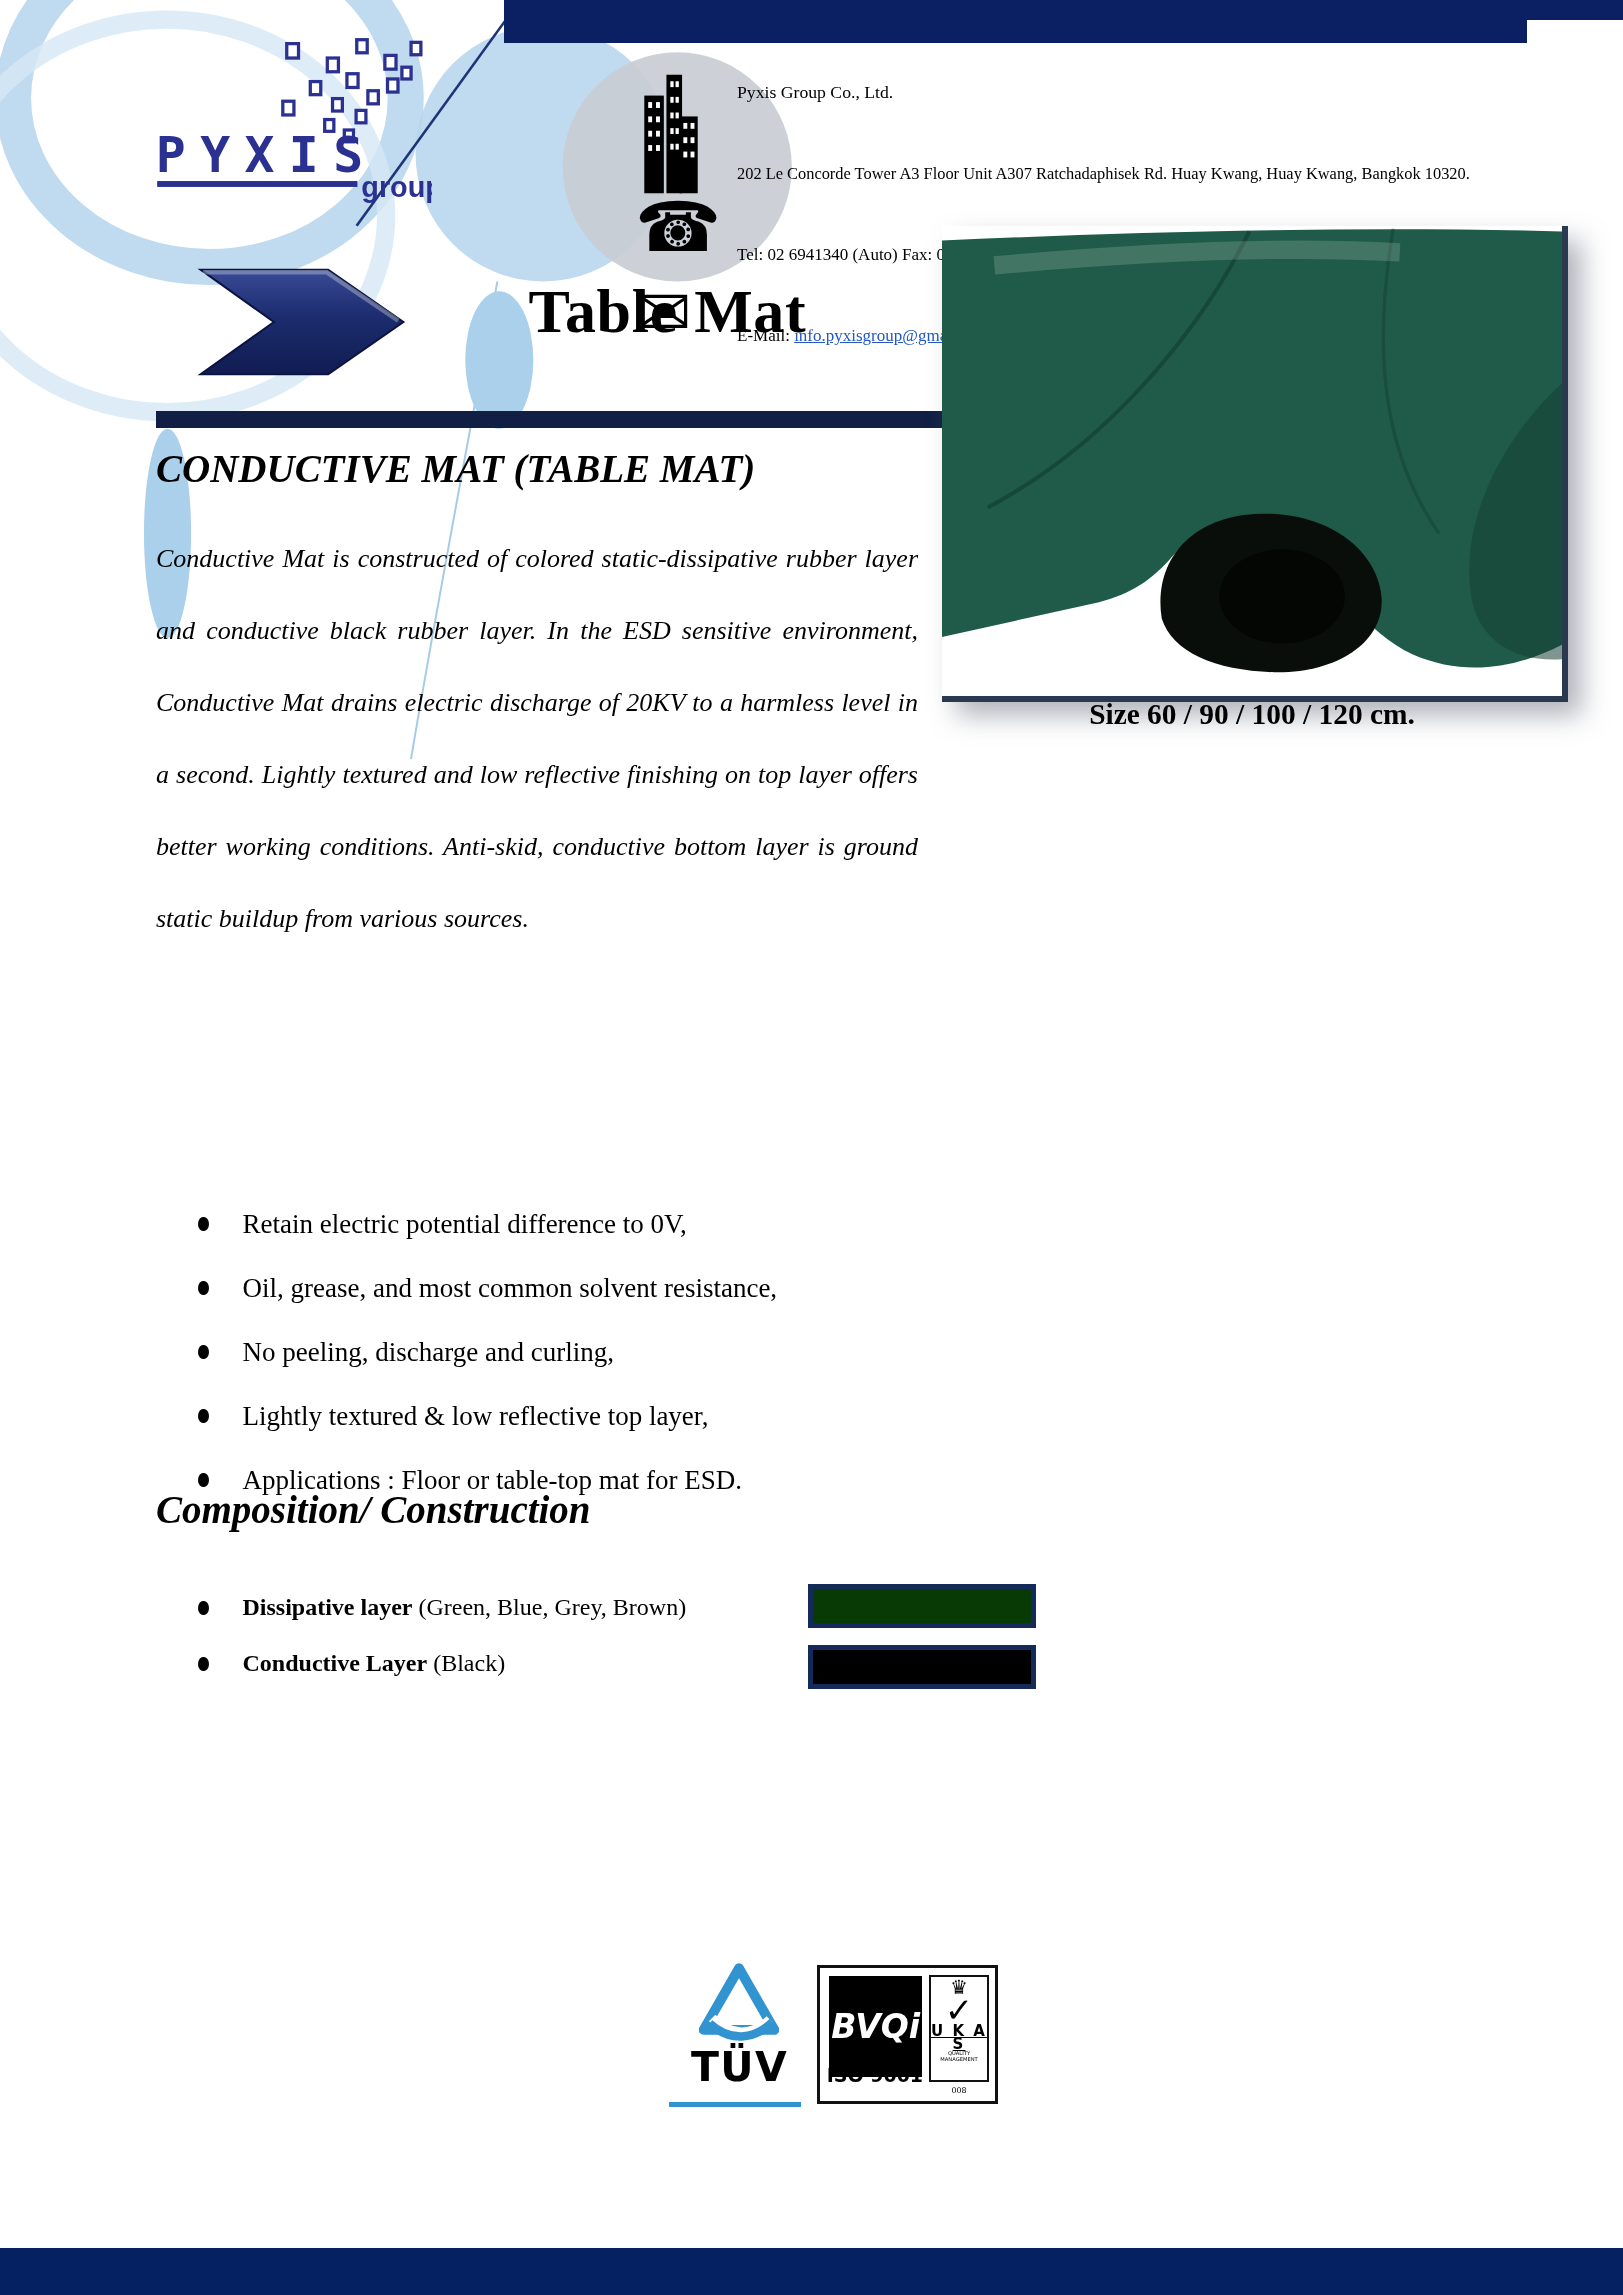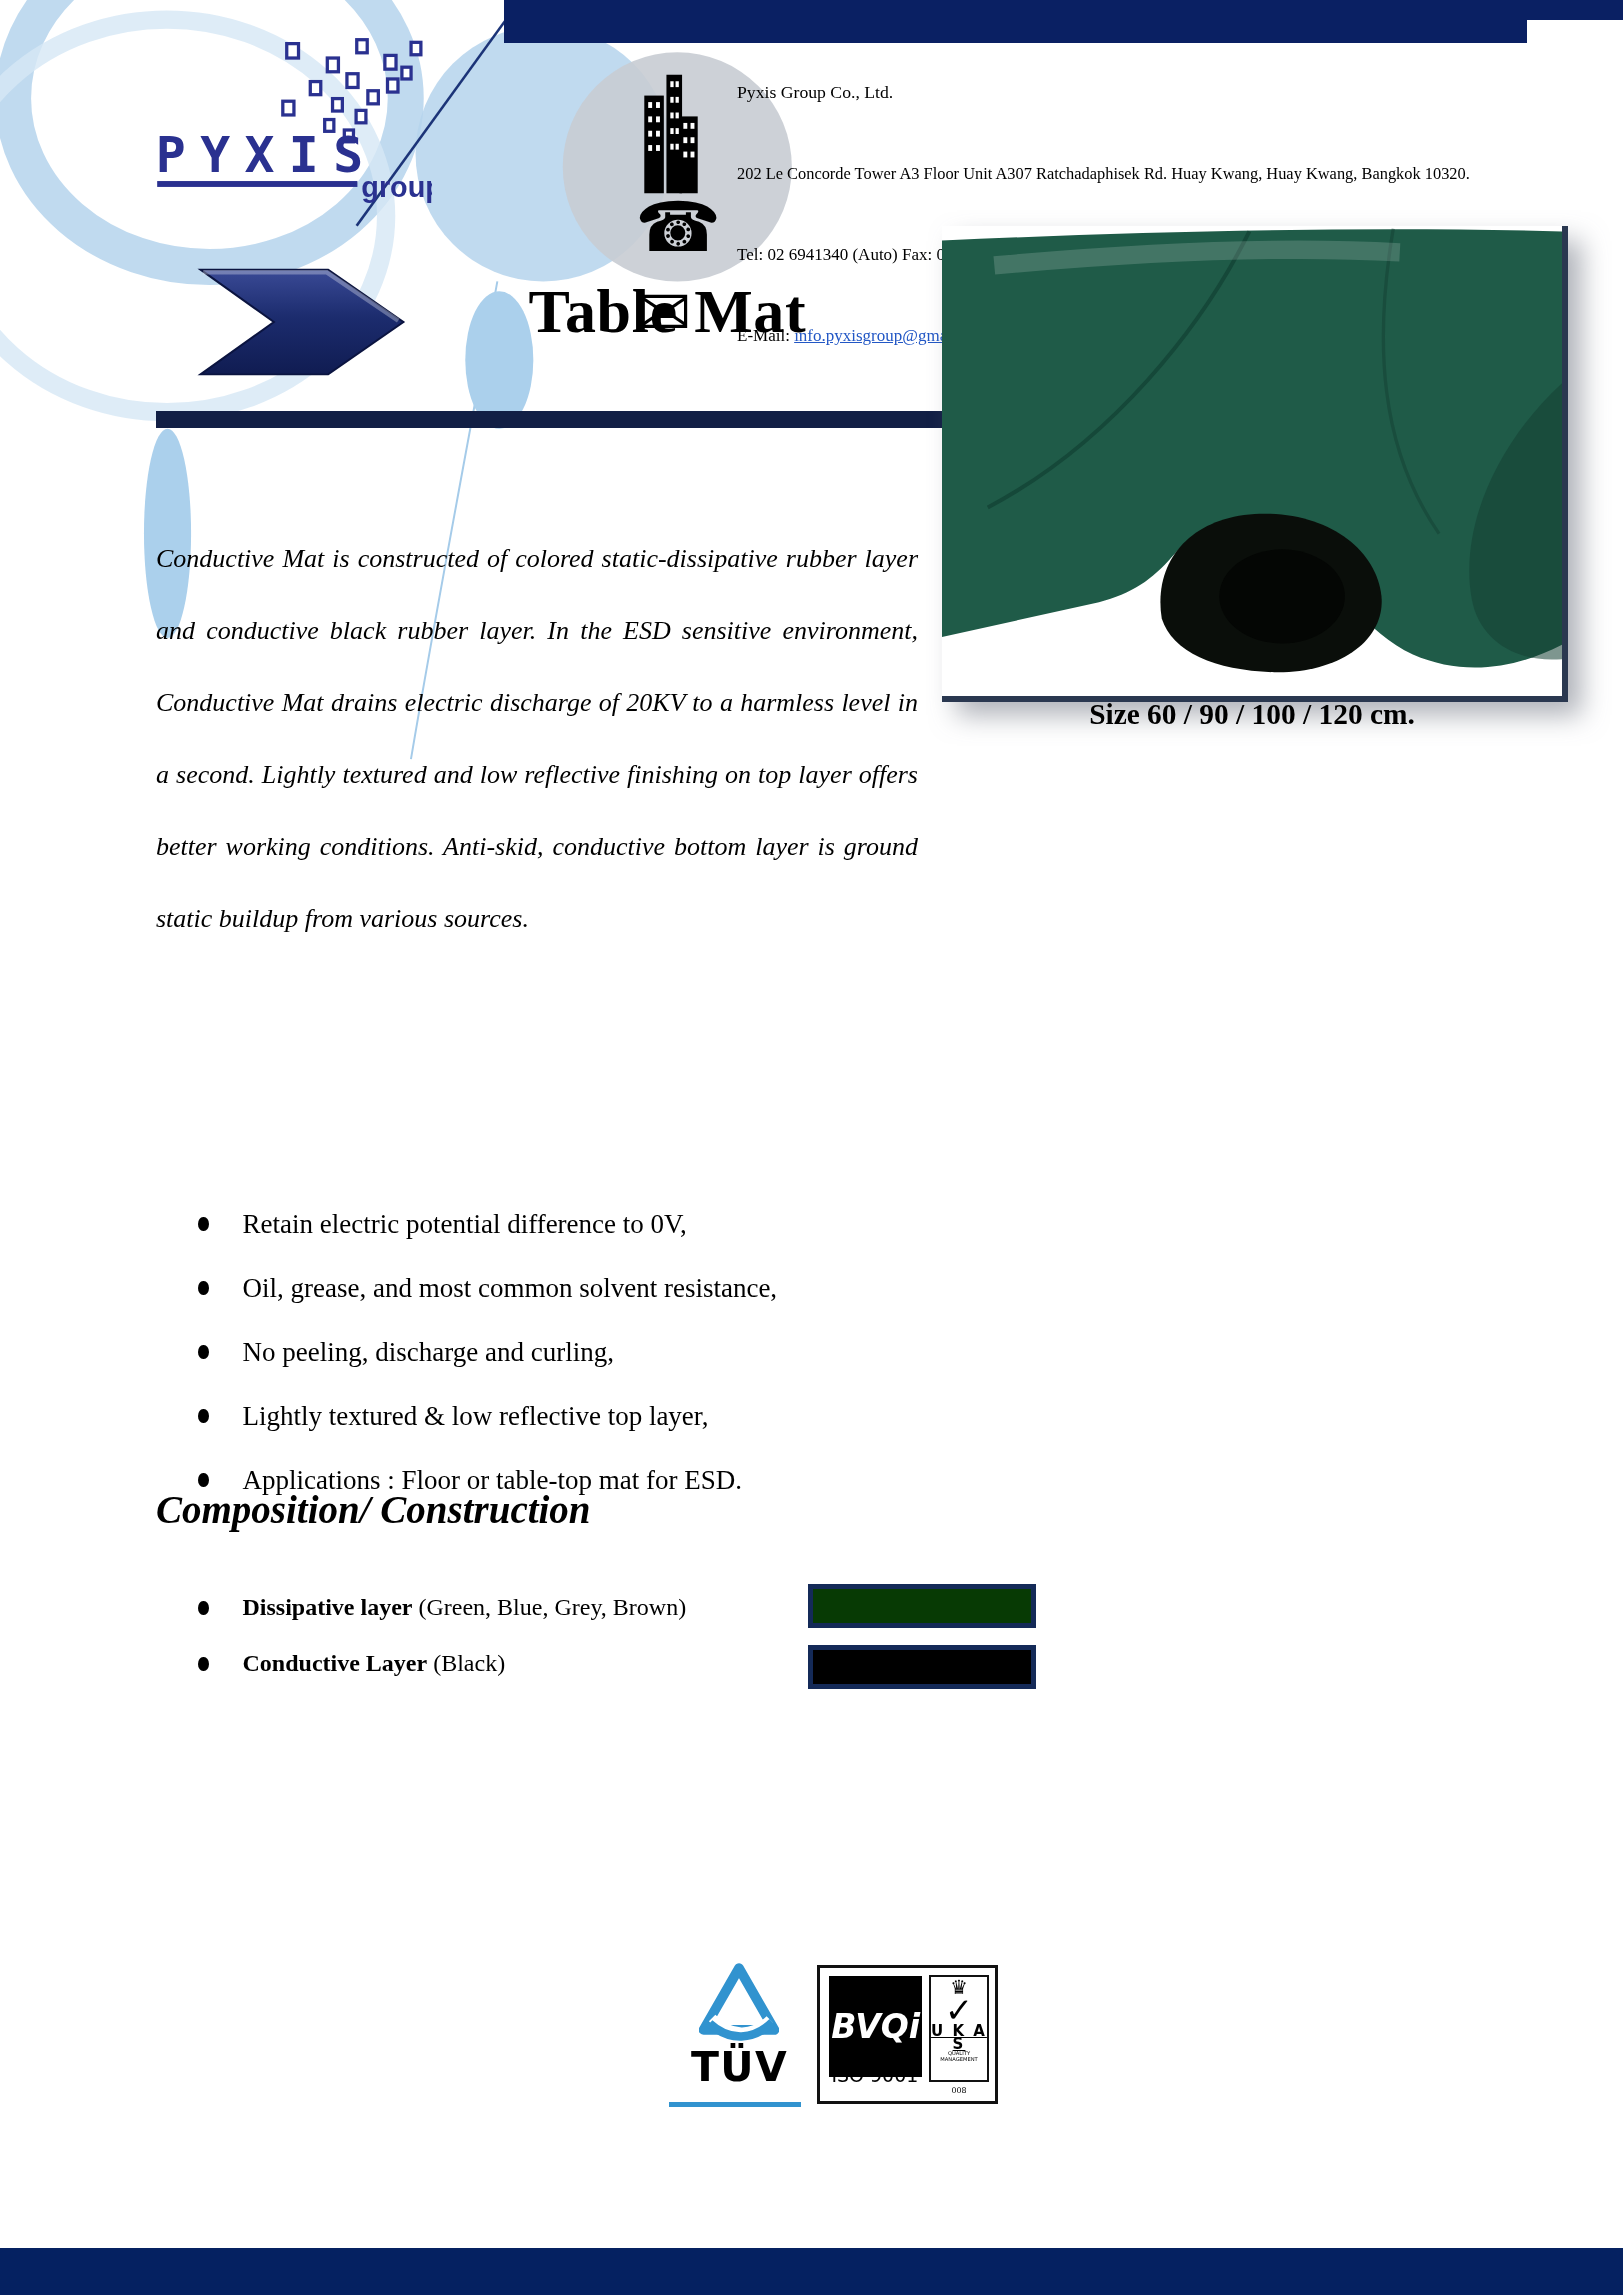--- a/index.html
+++ b/index.html
@@ -59,21 +59,21 @@
   
   .tuv-svg{left:699px;top:1963px;width:80px;height:80px;}
   .tuv-label{left:674px;top:2043px;width:131px;text-align:center;font-family:"DejaVu Sans",sans-serif;
              font-weight:bold;font-size:41px;letter-spacing:1.3px;}
   .tuv-underline{left:669px;top:2102px;width:132px;height:4.6px;background:#3193cf;}
   .bvqi-box{left:817px;top:1965px;width:181px;height:139px;border:3.3px solid #111;box-sizing:border-box;background:#fff;}
   .bvqi-black{position:absolute;left:9.2px;top:7.9px;width:93px;height:101px;background:#000;color:#fff;
               display:flex;align-items:center;justify-content:center;
               font-family:"DejaVu Sans",sans-serif;font-weight:bold;font-style:italic;font-size:33px;}
   .iso-label{position:absolute;left:3.9px;top:96px;width:102px;text-align:center;
-             font-family:"DejaVu Sans",sans-serif;font-weight:normal;font-size:19px;}
+             font-family:"DejaVu Sans",sans-serif;font-weight:bold;font-size:19px;}
   .ukas-panel{position:absolute;left:109px;top:6.5px;width:60px;height:107px;border:2px solid #111;
               box-sizing:border-box;text-align:center;font-family:"DejaVu Sans",sans-serif;overflow:hidden;}
   .crown{font-size:19.6px;line-height:21px;}
   .check{font-size:34px;font-weight:bold;line-height:30px;margin-top:-2.6px;}
   .ukas{font-size:15px;font-weight:bold;letter-spacing:2px;line-height:13px;text-decoration:underline;}
   .ukas-sub{font-size:5.2px;line-height:5.9px;}
   .ukas-num{position:absolute;left:109px;top:118px;width:60px;text-align:center;font-size:7.9px;
             font-family:"DejaVu Sans",sans-serif;}
 </style>
 </head>
@@ -182,20 +182,21 @@
       <path d="M690,4 C660,180 670,340 760,470" stroke="#123c30" stroke-width="5" fill="none" opacity="0.45"></path>
       <path d="M80,60 C300,40 520,30 700,40" stroke="rgba(255,255,255,0.16)" stroke-width="28" fill="none"></path>
       <path d="M0,632 L250,576 L196,718 L0,718 Z" fill="#ffffff"></path>
       <path d="M336,600 C322,512 380,446 478,440 C586,434 664,492 672,566
                C678,634 606,684 508,682 C420,680 352,652 336,600 Z" fill="#0a0e0a"></path>
       <ellipse cx="520" cy="566" rx="96" ry="72" fill="#040604"></ellipse>
     </svg>
   </div>
   <div class="abs caption">Size 60 / 90 / 100 / 120 cm.</div>
 
+  <div class="abs h-conductive">CONDUCTIVE MAT (TABLE MAT)</div>
   <div class="abs para">Conductive Mat is constructed of colored static-dissipative rubber layer and conductive black rubber layer. In the ESD sensitive environment, Conductive Mat drains electric discharge of 20KV to a harmless level in a second. Lightly textured and low reflective finishing on top layer offers better working conditions. Anti-skid, conductive bottom layer is ground static buildup from various sources.</div>
 
   <div class="abs bullets">
     <div class="bullet-row">
       <span class="dot"></span>
       <span>Retain electric potential difference to 0V,</span>
     </div>
     <div class="bullet-row">
       <span class="dot"></span>
       <span>Oil, grease, and most common solvent resistance,</span>

